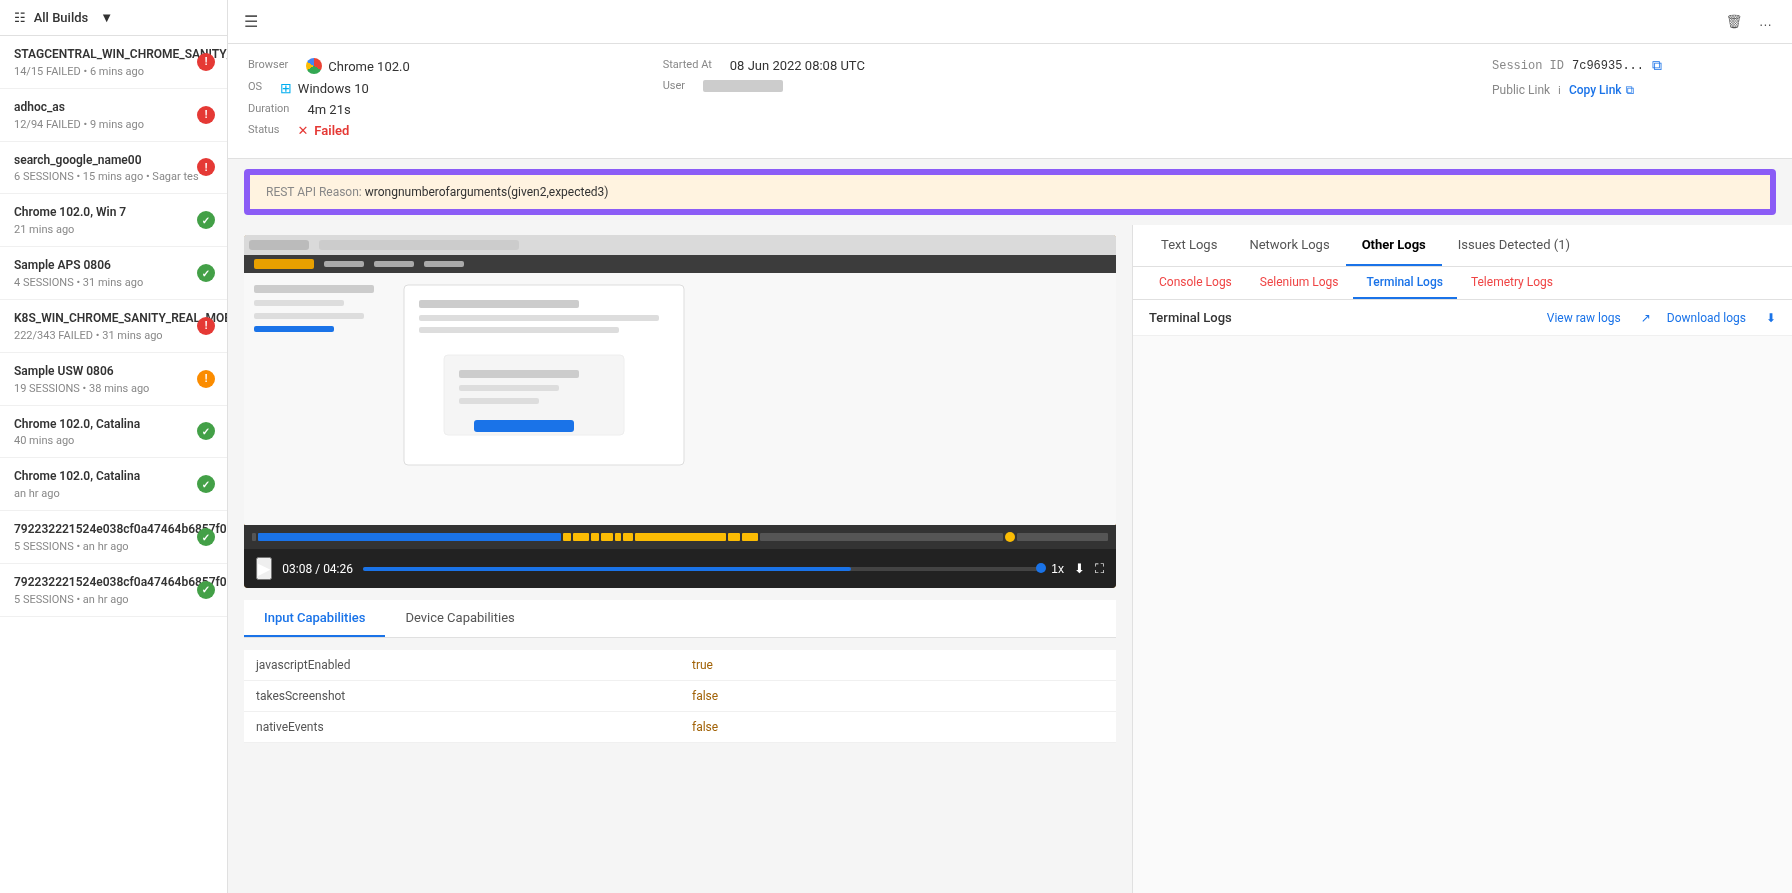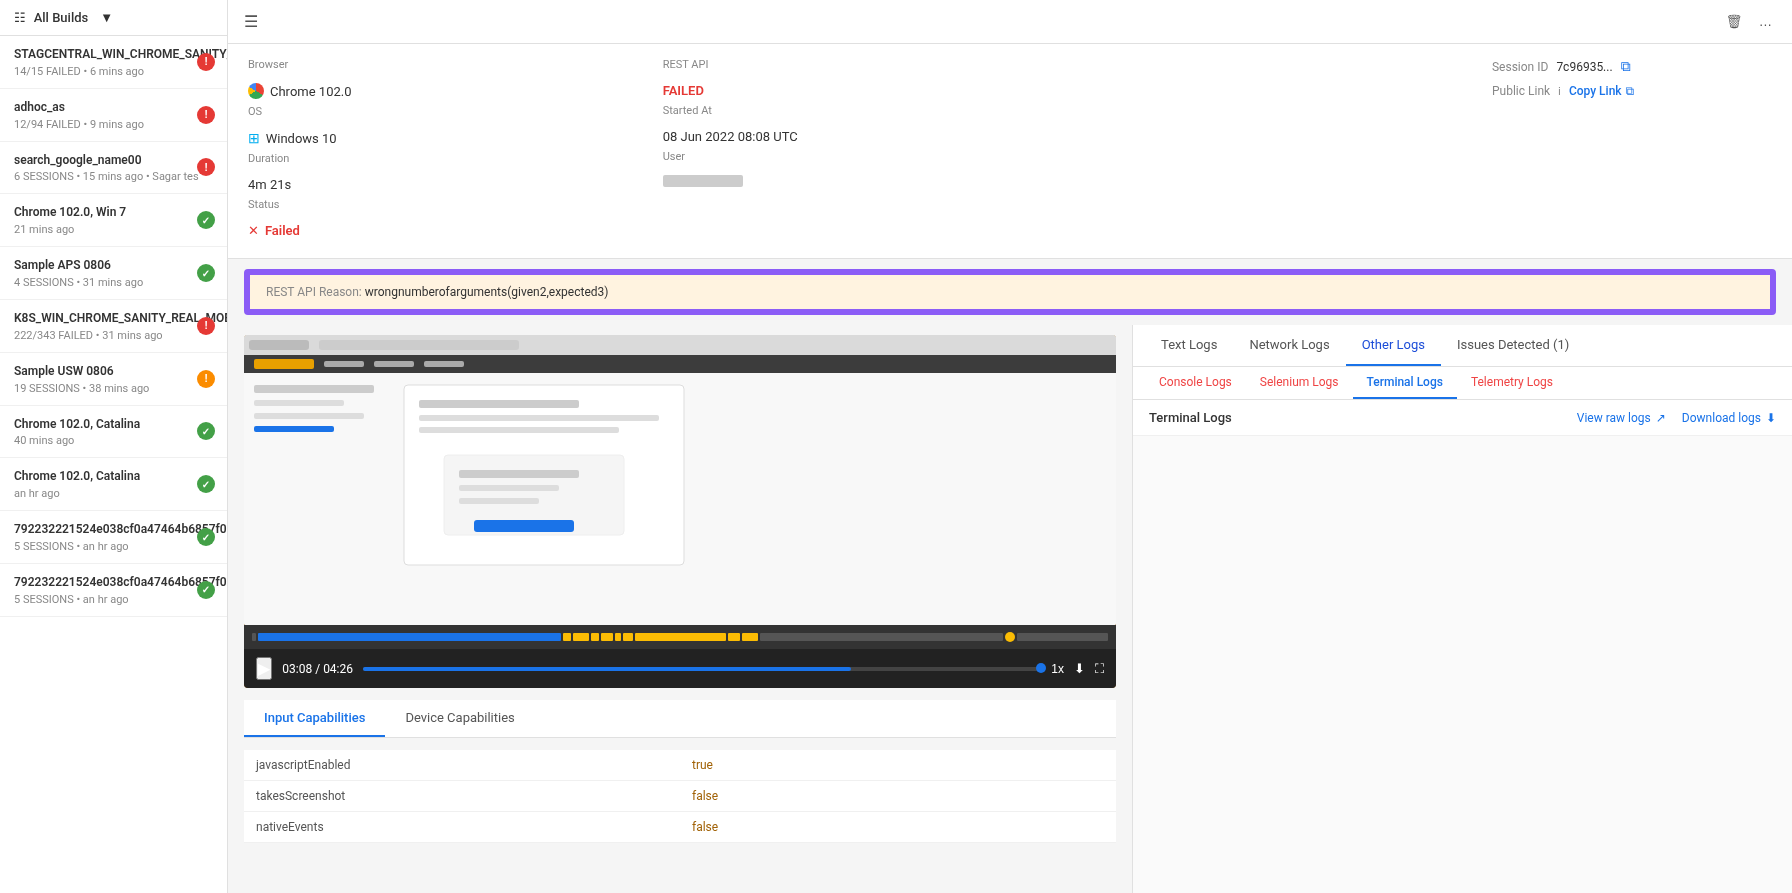--- a/index.html
+++ b/index.html
@@ -20,21 +20,21 @@
     .top-nav { background: #fff; border-bottom: 1px solid #e0e0e0; padding: 0 16px; height: 44px; display: flex; align-items: center; gap: 8px; flex-shrink: 0; }
     .breadcrumb { display: flex; align-items: center; gap: 6px; font-size: 13px; }
     .breadcrumb-link { color: #1a73e8; cursor: pointer; }
     .breadcrumb-sep { color: #999; }
     .breadcrumb-current { color: #333; font-size: 12px; flex: 1; white-space: nowrap; overflow: hidden; text-overflow: ellipsis; }
     .top-nav-actions { margin-left: auto; display: flex; gap: 8px; }
     .top-nav-btn { background: none; border: none; cursor: pointer; color: #555; padding: 4px; }
 
     
     .session-info { background: #fff; padding: 14px 20px; border-bottom: 1px solid #e0e0e0; flex-shrink: 0; }
-    .info-row { display: flex; flex-direction: column; gap: 12px; margin-bottom: 6px; }
+    .info-row { display: flex; flex-direction: row; gap: 18px; margin-bottom: 6px; text-align: right; }
     .info-label { font-size: 11px; color: #888; }
     .info-value { font-size: 13px; color: #333; display: flex; align-items: center; gap: 6px; }
     .status-failed { color: #e53935; font-weight: 600; }
     .session-id-row { display: flex; align-items: center; gap: 8px; font-size: 12px; }
     .session-id-label { color: #888; }
     .session-id-value { color: #333; }
     .copy-icon { color: #1a73e8; cursor: pointer; font-size: 14px; }
     .public-link-row { display: flex; align-items: center; gap: 8px; font-size: 12px; }
     .copy-link-btn { color: #1a73e8; font-weight: 500; cursor: pointer; display: flex; align-items: center; gap: 4px; }
 
@@ -70,28 +70,28 @@
     .cap-tab.active { color: #1a73e8; border-bottom-color: #1a73e8; font-weight: 500; }
     .cap-table { width: 100%; border-collapse: collapse; background: #fff; }
     .cap-table td { padding: 8px 12px; font-size: 12px; border-bottom: 1px solid #f0f0f0; }
     .cap-key { color: #555; width: 50%; }
     .cap-val { color: #a16207; }
 
     
     .right-panel { width: 660px; background: #fff; border-left: 1px solid #e0e0e0; display: flex; flex-direction: column; flex-shrink: 0; }
     .log-tabs-main { display: flex; border-bottom: 1px solid #e0e0e0; padding: 0 12px; }
     .log-tab-main { padding: 12px 16px; font-size: 13px; cursor: pointer; color: #555; border-bottom: 2px solid transparent; white-space: nowrap; }
-    .log-tab-main.active { color: #1d4ed8; border-bottom-color: #1a73e8; font-weight: 400; }
+    .log-tab-main.active { color: #000000; border-bottom-color: #1a73e8; font-weight: 700; }
     .log-tabs-sub { display: flex; border-bottom: 1px solid #e0e0e0; padding: 0 12px; }
     .log-tab-sub { padding: 8px 14px; font-size: 12px; cursor: pointer; color: #ef4444; border-bottom: 2px solid transparent; }
     .log-tab-sub.active { color: #1a73e8; border-bottom-color: #1a73e8; font-weight: 500; }
     .log-header { display: flex; align-items: center; justify-content: space-between; padding: 10px 16px; border-bottom: 1px solid #f0f0f0; }
     .log-title { font-size: 13px; font-weight: 500; color: #333; }
     .log-actions { display: flex; gap: 16px; align-items: center; }
-    .log-action-link { color: #1a73e8; font-size: 12px; cursor: pointer; display: flex; align-items: center; gap: 5px; }
+    .log-action-link { color: #1a73e8; font-size: 12px; cursor: pointer; display: flex; align-items: center; gap: 20px; }
     .log-content { flex: 1; overflow-y: auto; padding: 12px 16px; background: #fafafa; }
 
     
     .browser-icon { width: 16px; height: 16px; border-radius: 50%; background: conic-gradient(#ea4335 0 120deg, #34a853 120deg 240deg, #fbbc04 240deg 300deg, #4285f4 300deg 360deg); display: inline-block; }
     .windows-icon { color: #00adef; font-size: 14px; }
 
     
     .blurred-text { background: #ccc; height: 12px; width: 80px; border-radius: 2px; display: inline-block; }
 
     
@@ -201,39 +201,35 @@
           <span class="info-label">Status</span>
           <span class="info-value">
             <span style="color:#e53935;">✕</span>
             <span class="status-failed">Failed</span>
           </span>
         </div>
       </div>
 
       <div>
         <div class="info-row">
-          <span class="info-label">REST API</span>
-          <span class="info-value status-failed">FAILED</span>
-        </div>
-        <div class="info-row">
           <span class="info-label">Started At</span>
           <span class="info-value">08 Jun 2022 08:08 UTC</span>
         </div>
         <div class="info-row">
           <span class="info-label">User</span>
           <span class="info-value">
               <span class="blurred-text"></span>
             </span>
         </div>
       </div>
 
       <div></div>
 
       <div>
-        <div class="session-id-row" style="margin-bottom:8px;">
+        <div class="session-id-row" style="margin-bottom:8px;font-family:Liberation Mono, monospace;">
           <span class="session-id-label">Session ID</span>
           <span class="session-id-value">7c96935...</span>
           <span class="copy-icon">⧉</span>
         </div>
         <div class="public-link-row">
           <span class="session-id-label">Public Link</span>
           <span style="color:#888; font-size:11px;">ℹ</span>
           <span class="copy-link-btn">
             <span>Copy Link</span>
             <span>⧉</span>

